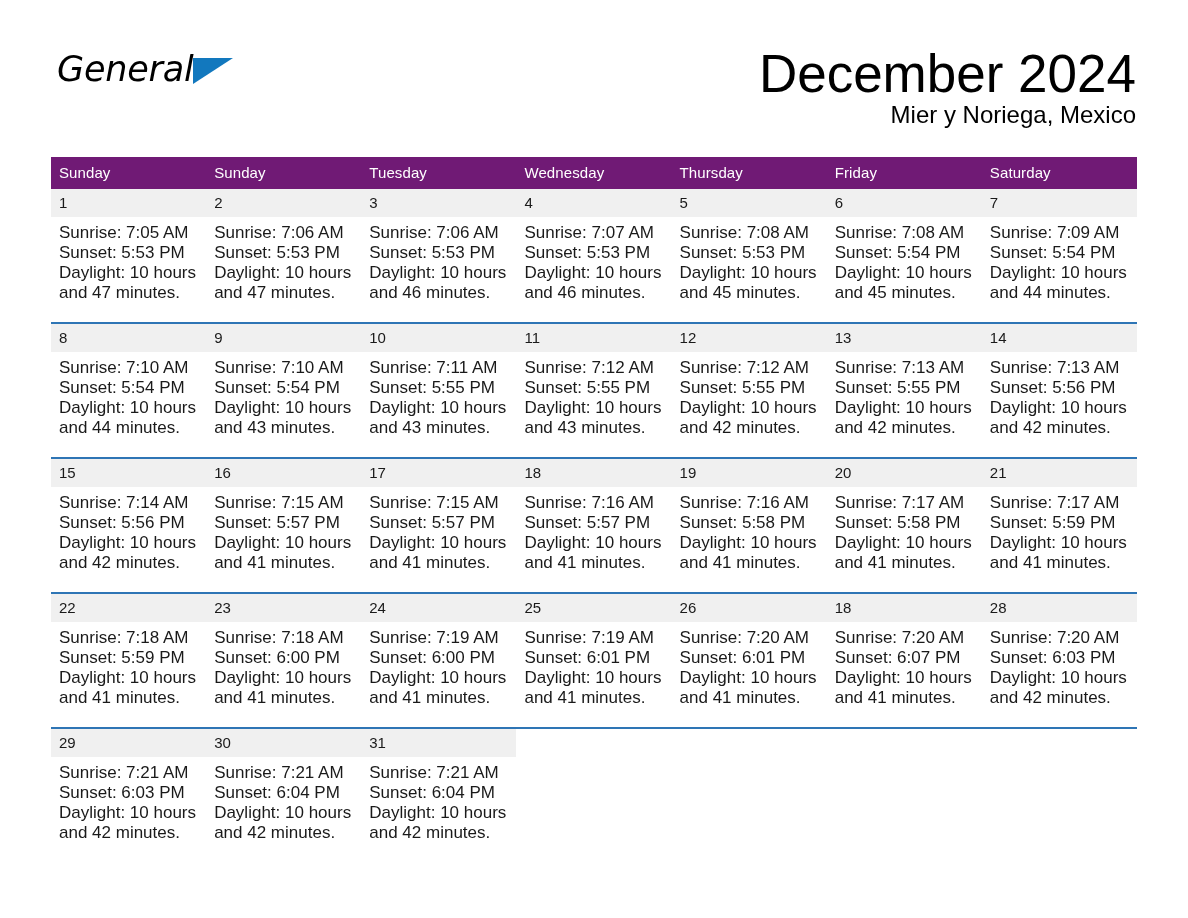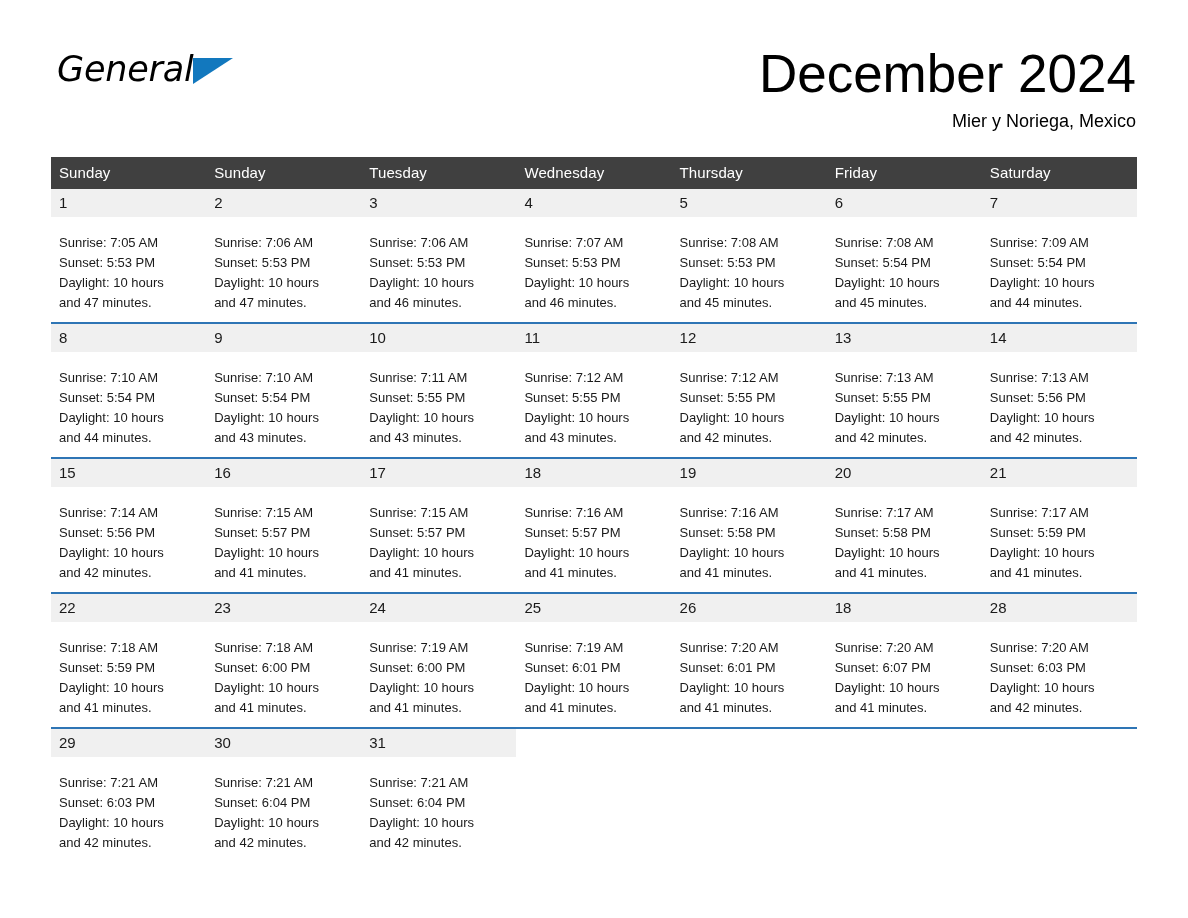--- a/index.html
+++ b/index.html
@@ -84,41 +84,40 @@
   }
   .month-title {
     font-size: 53px;
     font-weight: 400;
     color: #000000;
     line-height: 52px;
     letter-spacing: 0px;
     white-space: nowrap;
   }
   .location-title {
-    font-size: 18px;
+    font-size: 24px;
     font-weight: 400;
     color: #000000;
     line-height: 30px;
-    margin-top: 6px;
     white-space: nowrap;
   }
 
   
   .calendar {
     position: absolute;
     left: 51px;
     top: 157px;
     width: 1086px;
     border-collapse: collapse;
     table-layout: fixed;
   }
   .calendar col { width: 155.14px; }
 
   thead th {
-    background: #404040;
+    background: #701a75;
     color: #ffffff;
     font-size: 15px;
     font-weight: 400;
     text-align: left;
     padding: 6px 0 7px 8px;
     height: 19px;
     vertical-align: middle;
     letter-spacing: 0.1px;
   }
 
@@ -140,22 +139,22 @@
     padding: 5px 0 5px 8px;
     height: 18px;
     line-height: 18px;
   }
   td.empty .daynum {
     background: #ffffff;
     color: transparent;
   }
 
   .info {
-    padding: 16px 8px 0 8px;
-    font-size: 13px;
+    padding: 6px 8px 0 8px;
+    font-size: 17px;
     line-height: 20px;
     color: #1a1a1a;
   }
   .info div { white-space: nowrap; }
 </style>
 </head>
 <body>
 
 <div class="page">
 

